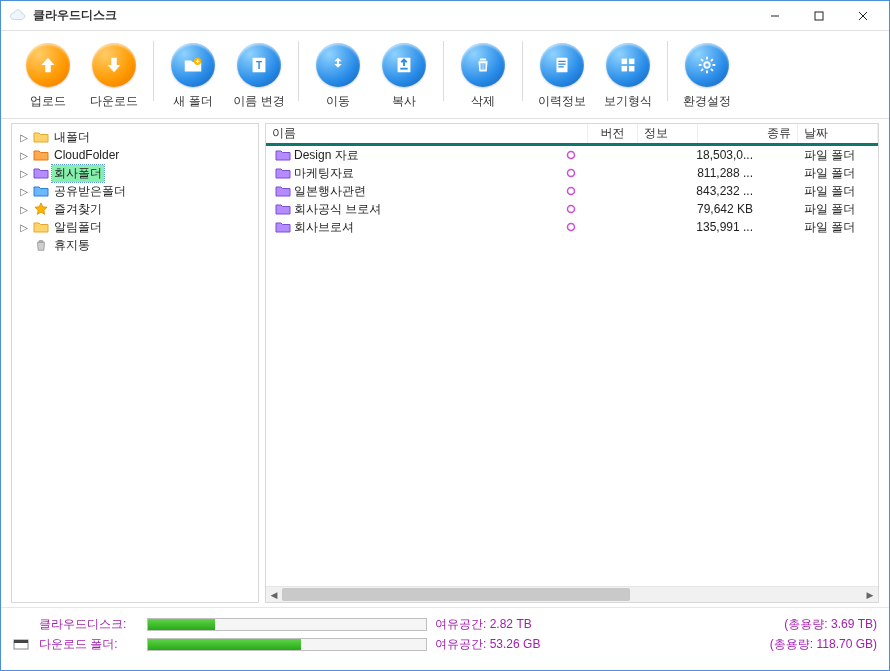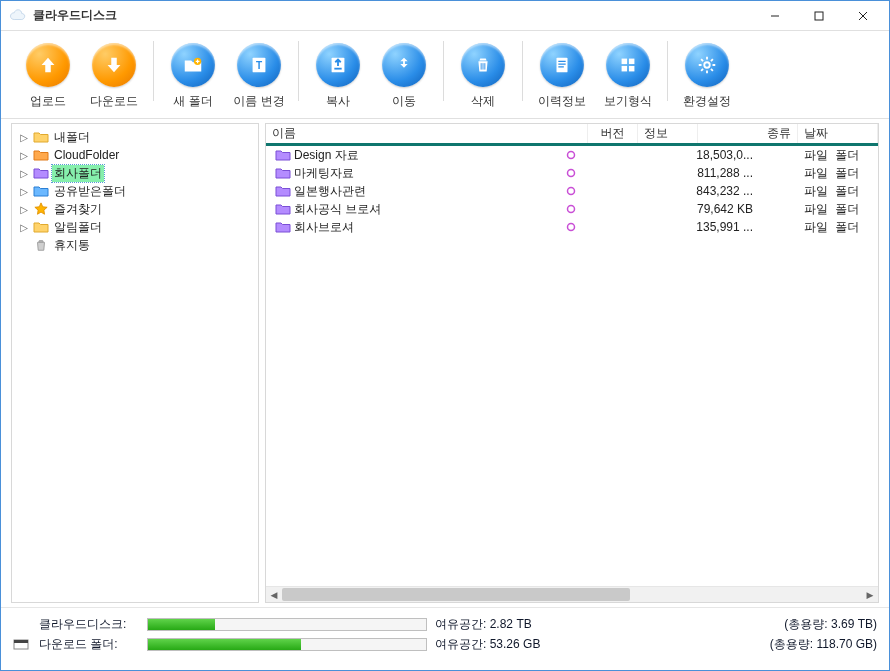--- a/index.html
+++ b/index.html
@@ -28,30 +28,30 @@
 .tree-icon { width: 16px; height: 14px; margin: 0 3px; }
 .tree-label { padding: 0 2px; }
 
 .filelist { flex: 1; border: 1px solid #d8d8d8; display: flex; flex-direction: column; }
 .fl-head { display: flex; border-bottom: 3px solid #0f766e; font-size: 12px; color: #333; height: 22px; align-items: flex-start; background: #fff; }
 .fl-head .col { padding: 0 6px; border-right: 1px solid #eee; height: 100%; display: flex; align-items: center; }
 .col-name { flex: 1; }
 .col-ver { width: 50px; justify-content: center; }
 .col-info { width: 60px; }
 .col-size { width: 100px; justify-content: flex-end; }
-.col-date { width: 80px; font-family: Liberation Mono, monospace; }
+.col-date { width: 80px; }
 .fl-body { flex: 1; overflow: auto; font-size: 12px; color: #222; }
 .fl-row { display: flex; height: 18px; align-items: center; gap: 39px; }
 .fl-row .cell { padding: 0 6px; display: flex; align-items: center; overflow: hidden; white-space: nowrap; }
 .fl-scroll { height: 16px; background: #f1f1f1; border-top: 1px solid #e6e6e6; display: flex; align-items: center; }
 .fl-scroll .sb-btn { width: 16px; height: 15px; display:flex; align-items:center; justify-content:center; font-size:9px; color:#666; }
 .fl-scroll .track { flex:1; position:relative; height:100%; }
 .fl-scroll .thumb { position:absolute; left:0; top:1px; width:60%; height:13px; background:#c9c9c9; border-radius:2px; }
 
-.status { padding: 6px 12px 8px; font-size: 12px; color: #0f172a; border-top: 1px solid #e6e6e6; }
+.status { padding: 6px 12px 8px; font-size: 12px; color: #a21caf; border-top: 1px solid #e6e6e6; }
 .status-row { display: flex; align-items: center; height: 20px; gap: 8px; }
 .status-row .sicon { width: 18px; display:flex; align-items:center; }
 .status-row .slabel { width: 100px; }
 .bar { width: 280px; height: 13px; border: 1px solid #bfbfbf; background: #f5f5f5; position: relative; }
 .bar .fill { position:absolute; left:0; top:0; bottom:0; background: linear-gradient(#5fd34a,#27a915); }
 .free { width: 130px; }
 .total { flex:1; text-align: right; }
 
 .folder-ico { display:inline-block; }
 .pin-ico svg { display:block; }
@@ -118,34 +118,34 @@
           <rect x="5" y="4" width="14" height="16" rx="1" fill="#fff"></rect>
           <text x="12" y="16" font-size="11" text-anchor="middle" fill="#2a8de8" font-weight="bold">T</text>
         </svg>
       </div>
     <span class="lbl">이름 변경</span>
   </div>
   <div class="tool-sep"></div>
   <div class="tool-btn">
     <div class="circle blue">
         <svg width="22" height="22" viewBox="0 0 24 24">
+          <path d="M12 4l4 4h-3v3h3l-4 4-4-4h3V8H8l4-4z" fill="#fff"></path>
+        </svg>
+      </div>
+    <span class="lbl">이동</span>
+  </div>
+  <div class="tool-btn">
+    <div class="circle blue">
+        <svg width="22" height="22" viewBox="0 0 24 24">
           <rect x="5" y="4" width="14" height="16" rx="1" fill="#fff"></rect>
           <path d="M9 9l3-3 3 3M12 6v7" stroke="#2a8de8" stroke-width="2" fill="none"></path>
           <path d="M8 16h8" stroke="#2a8de8" stroke-width="2"></path>
         </svg>
       </div>
     <span class="lbl">복사</span>
-  </div>
-  <div class="tool-btn">
-    <div class="circle blue">
-        <svg width="22" height="22" viewBox="0 0 24 24">
-          <path d="M12 4l4 4h-3v3h3l-4 4-4-4h3V8H8l4-4z" fill="#fff"></path>
-        </svg>
-      </div>
-    <span class="lbl">이동</span>
   </div>
   <div class="tool-sep"></div>
   <div class="tool-btn">
     <div class="circle blue">
         <svg width="22" height="22" viewBox="0 0 24 24">
           <path d="M7 8h10l-1 11H8L7 8zm2-3h6l1 2H8l1-2z" fill="#fff"></path>
           <path d="M10 10v7M12 10v7M14 10v7" stroke="#2a8de8" stroke-width="1"></path>
         </svg>
       </div>
     <span class="lbl">삭제</span>

